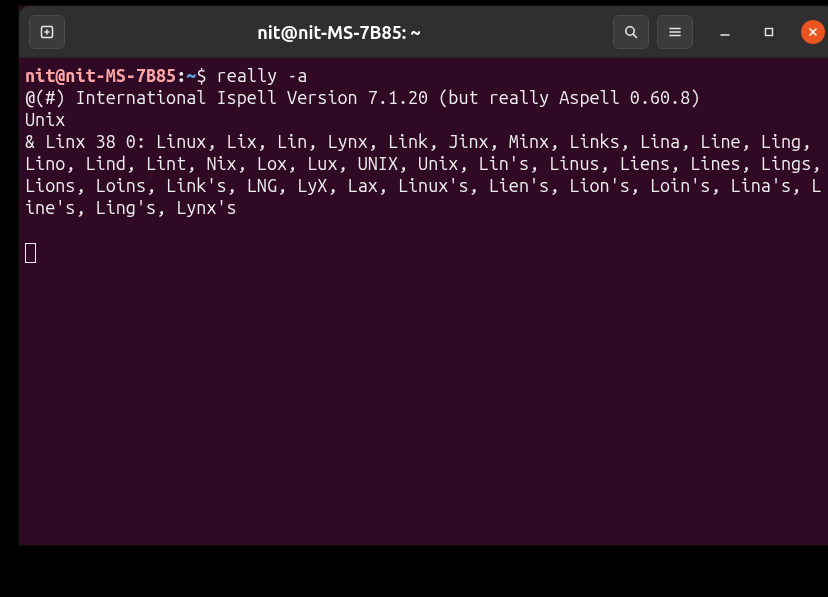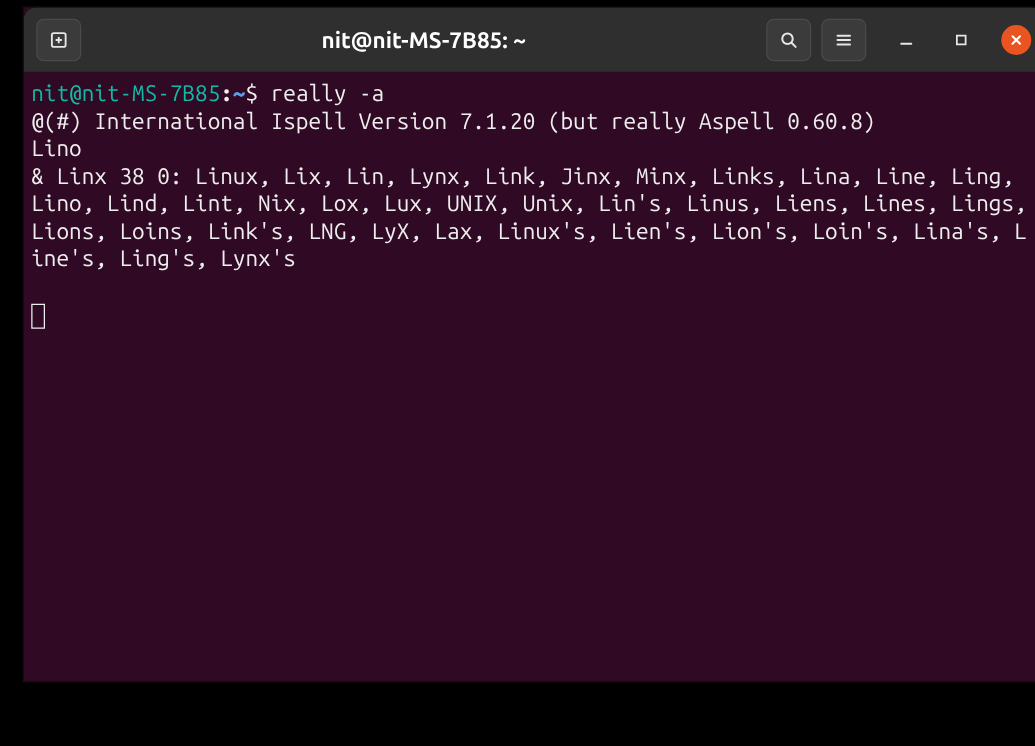--- a/index.html
+++ b/index.html
@@ -82,21 +82,21 @@
     background: #300a24;
     padding: 6px 8px 8px 6px;
     font-family: "Ubuntu Mono", "DejaVu Sans Mono", Menlo, Consolas, monospace;
     font-size: 18px;
     line-height: 22px;
     color: #eeeeee;
     white-space: pre-wrap;
     word-break: break-all;
     overflow: hidden;
   }
-  .ps-user { color: #14b8a6; font-weight: 400; }
+  .ps-user { color: #fca5a5; font-weight: 700; }
   .ps-colon { color: #eeeeee; font-weight: 700; }
   .ps-path { color: #5f9de7; font-weight: 700; }
   .ps-dollar { color: #eeeeee; }
   .cursor {
     display: inline-block;
     width: 11px;
     height: 20px;
     border: 1px solid #eeeeee;
     box-sizing: border-box;
     transform: translateY(3px);
@@ -148,18 +148,18 @@
         <svg width="12" height="12" viewBox="0 0 12 12">
           <line x1="3" y1="3" x2="9" y2="9" stroke="#ffffff" stroke-width="1.6" stroke-linecap="round"></line>
           <line x1="9" y1="3" x2="3" y2="9" stroke="#ffffff" stroke-width="1.6" stroke-linecap="round"></line>
         </svg>
       </div>
     </div>
   </div>
 
   <div class="term"><span class="ps-user">nit@nit-MS-7B85</span><span class="ps-colon">:</span><span class="ps-path">~</span><span class="ps-dollar">$</span> <span>really -a</span>
 <span>@(#) International Ispell Version 7.1.20 (but really Aspell 0.60.8)</span>
-<span>Lino</span>
+<span>Unix</span>
 <span>&amp; Linx 38 0: Linux, Lix, Lin, Lynx, Link, Jinx, Minx, Links, Lina, Line, Ling, Lino, Lind, Lint, Nix, Lox, Lux, UNIX, Unix, Lin's, Linus, Liens, Lines, Lings, Lions, Loins, Link's, LNG, LyX, Lax, Linux's, Lien's, Lion's, Loin's, Lina's, Line's, Ling's, Lynx's</span>
 
 <span class="cursor"></span></div>
 
 </div>
 
 </body></html>

